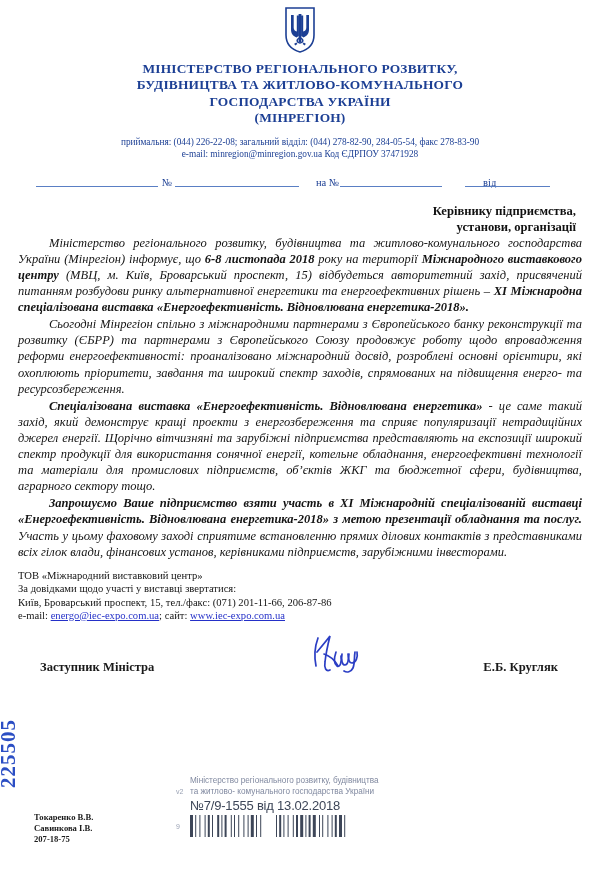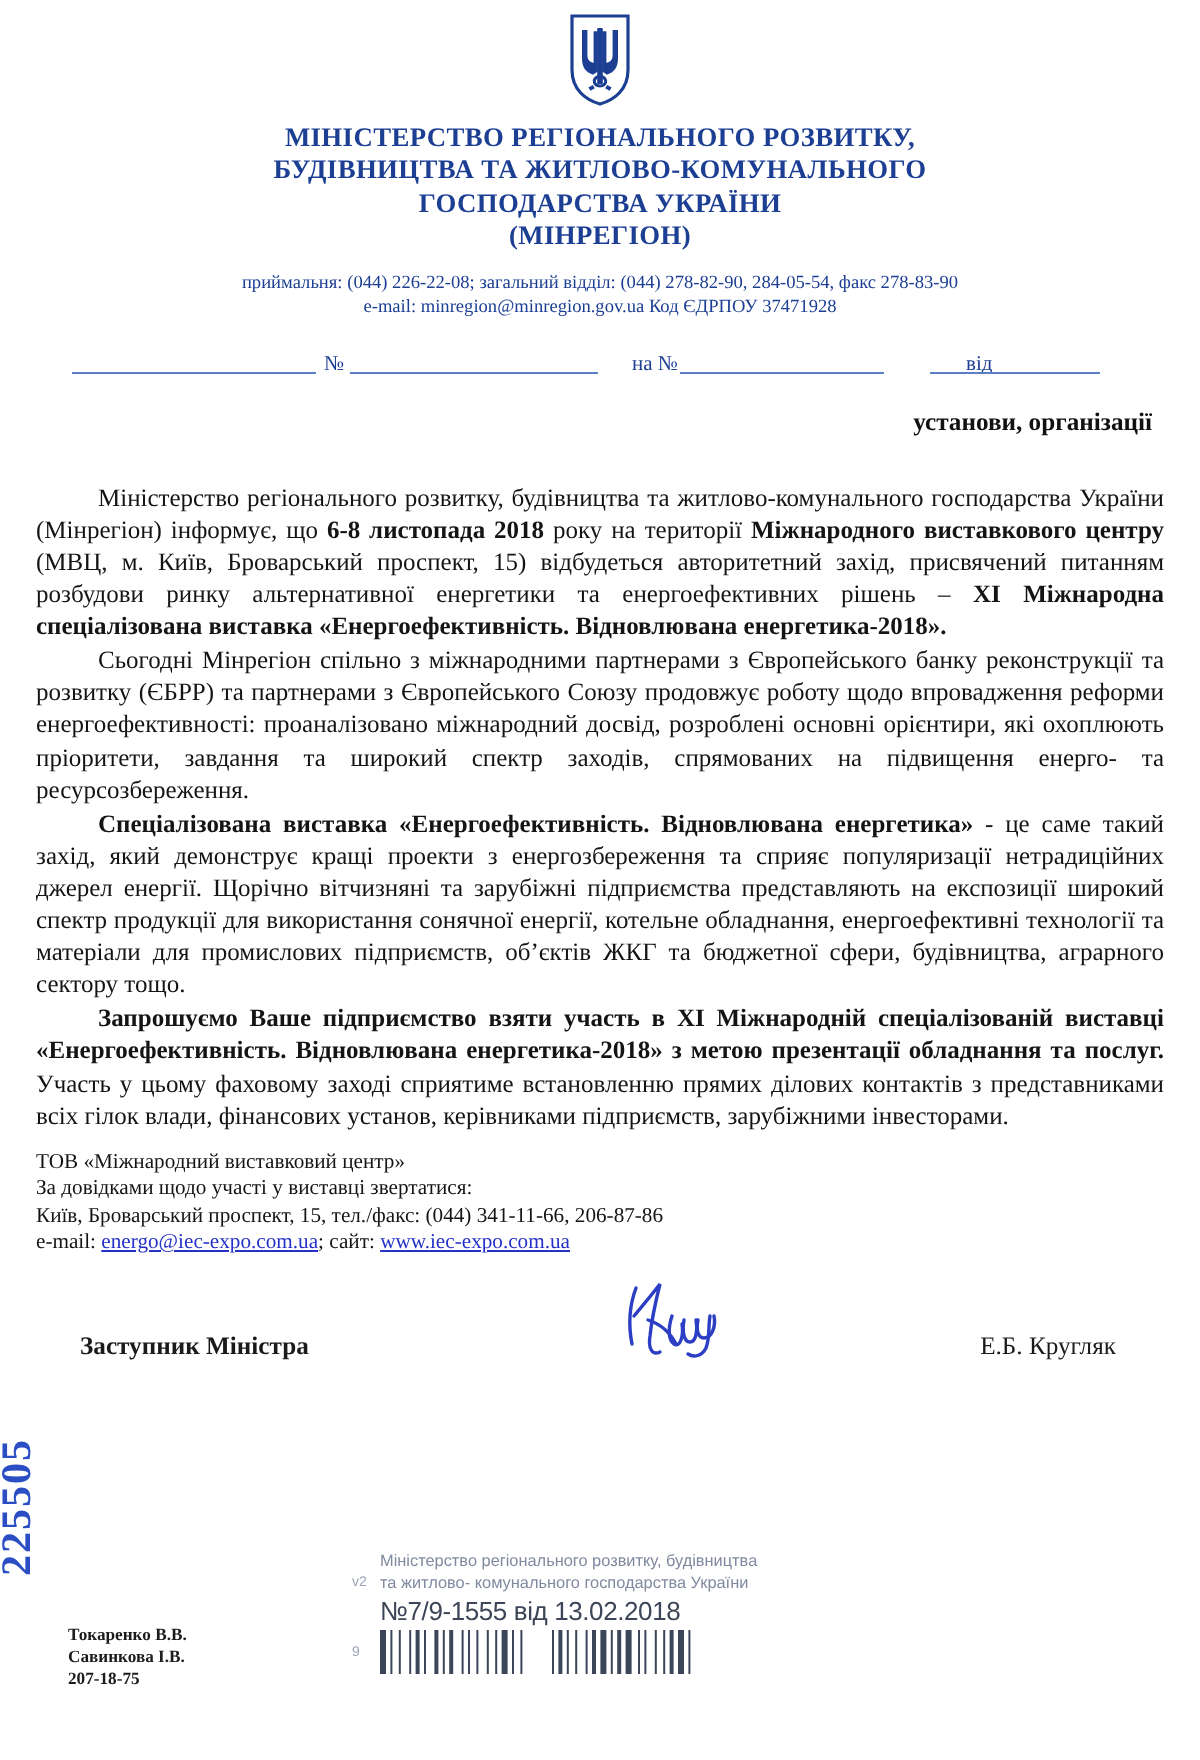--- a/index.html
+++ b/index.html
@@ -82,21 +82,21 @@
     text-align: right;
     font-weight: bold;
     font-size: 12.6px;
     line-height: 16px;
     color: #111;
     margin-top: 4px;
     padding-right: 6px;
   }
 
   
-  .body-text { margin-top: 22px; }
+  .body-text { margin-top: 0; font-style: italic; }
   .para {
     text-align: justify;
     text-justify: inter-word;
     font-size: 12.5px;
     line-height: 16.1px;
     text-indent: 31px;
     margin: 0 0 1px 0;
     color: #141414;
     hyphens: none;
   }
@@ -124,21 +124,21 @@
     position: absolute;
     left: 22px;
     top: 12px;
     font-weight: bold;
     font-size: 12.6px;
   }
   .sig-name {
     position: absolute;
     right: 24px;
     top: 12px;
-    font-weight: normal;
+    font-weight: bold;
     font-size: 12.6px;
     text-align: center;
   }
   .sig-mark {
     position: absolute;
     left: 290px;
     top: -16px;
     width: 60px;
     height: 44px;
   }
@@ -243,34 +243,35 @@
     <span class="rl-rule" style="left:18px; width:122px;"></span>
     <span class="rl-label" style="left:144px;">№</span>
     <span class="rl-rule" style="left:157px; width:124px;"></span>
     <span class="rl-label" style="left:298px;">на №</span>
     <span class="rl-rule" style="left:322px; width:102px;"></span>
     <span class="rl-label" style="left:429px;margin-left:36px;">від</span>
     <span class="rl-rule" style="left:447px; width:85px;"></span>
   </div>
 
   <div class="addressee">
+    <div>Керівнику підприємства,</div>
     <div>установи, організації</div>
   </div>
 
   <div class="body-text">
     <p class="para"><span>Міністерство регіонального розвитку, будівництва та житлово-комунального господарства України (Мінрегіон) інформує, що </span><b>6-8 листопада 2018</b><span> року на території </span><b>Міжнародного виставкового  центру</b><span> (МВЦ, м. Київ, Броварський проспект, 15) відбудеться авторитетний захід, присвячений питанням розбудови ринку альтернативної енергетики та енергоефективних рішень – </span><b>XI Міжнародна спеціалізована виставка «Енергоефективність. Відновлювана енергетика-2018».</b></p>
     <p class="para"><span>Сьогодні Мінрегіон спільно з міжнародними партнерами з Європейського банку реконструкції та розвитку (ЄБРР) та партнерами з Європейського Союзу продовжує роботу щодо впровадження реформи енергоефективності: проаналізовано міжнародний досвід, розроблені основні орієнтири, які охоплюють пріоритети, завдання та широкий спектр заходів, спрямованих на підвищення енерго- та ресурсозбереження.</span></p>
     <p class="para"><b>Спеціалізована виставка «Енергоефективність. Відновлювана енергетика»</b><span> - це саме такий захід, який демонструє кращі проекти з енергозбереження та сприяє популяризації нетрадиційних джерел енергії. Щорічно вітчизняні та зарубіжні підприємства представляють на експозиції широкий спектр продукції для використання сонячної енергії, котельне обладнання, енергоефективні технології та матеріали для промислових підприємств, об’єктів ЖКГ та бюджетної сфери, будівництва, аграрного сектору тощо.</span></p>
     <p class="para"><b>Запрошуємо Ваше підприємство взяти участь в XI Міжнародній спеціалізованій виставці «Енергоефективність. Відновлювана енергетика-2018» з метою презентації обладнання та послуг.</b><span> Участь у цьому фаховому заході сприятиме встановленню прямих ділових контактів з представниками всіх гілок влади, фінансових установ, керівниками підприємств, зарубіжними інвесторами.</span></p>
   </div>
 
   <div class="footer-contacts">
     <div>ТОВ «Міжнародний виставковий центр»</div>
     <div>За довідками щодо участі у виставці звертатися:</div>
-    <div>Київ, Броварський проспект, 15, тел./факс: (044) 341-11-66, 206-87-86</div>
+    <div>Київ, Броварський проспект, 15, тел./факс: (071) 201-11-66, 206-87-86</div>
     <div>
       <span>e-mail: </span><a class="lnk" href="#">energo@iec-expo.com.ua</a><span>; сайт: </span><a class="lnk" href="#">www.iec-expo.com.ua</a>
     </div>
   </div>
 
   <div class="signature">
     <span class="sig-title">Заступник Міністра</span>
     <span class="sig-mark">
       <svg viewBox="0 0 60 44" width="60" height="44" aria-hidden="true">
         <g fill="none" stroke="#2b3ec4" stroke-width="1.7" stroke-linecap="round">

